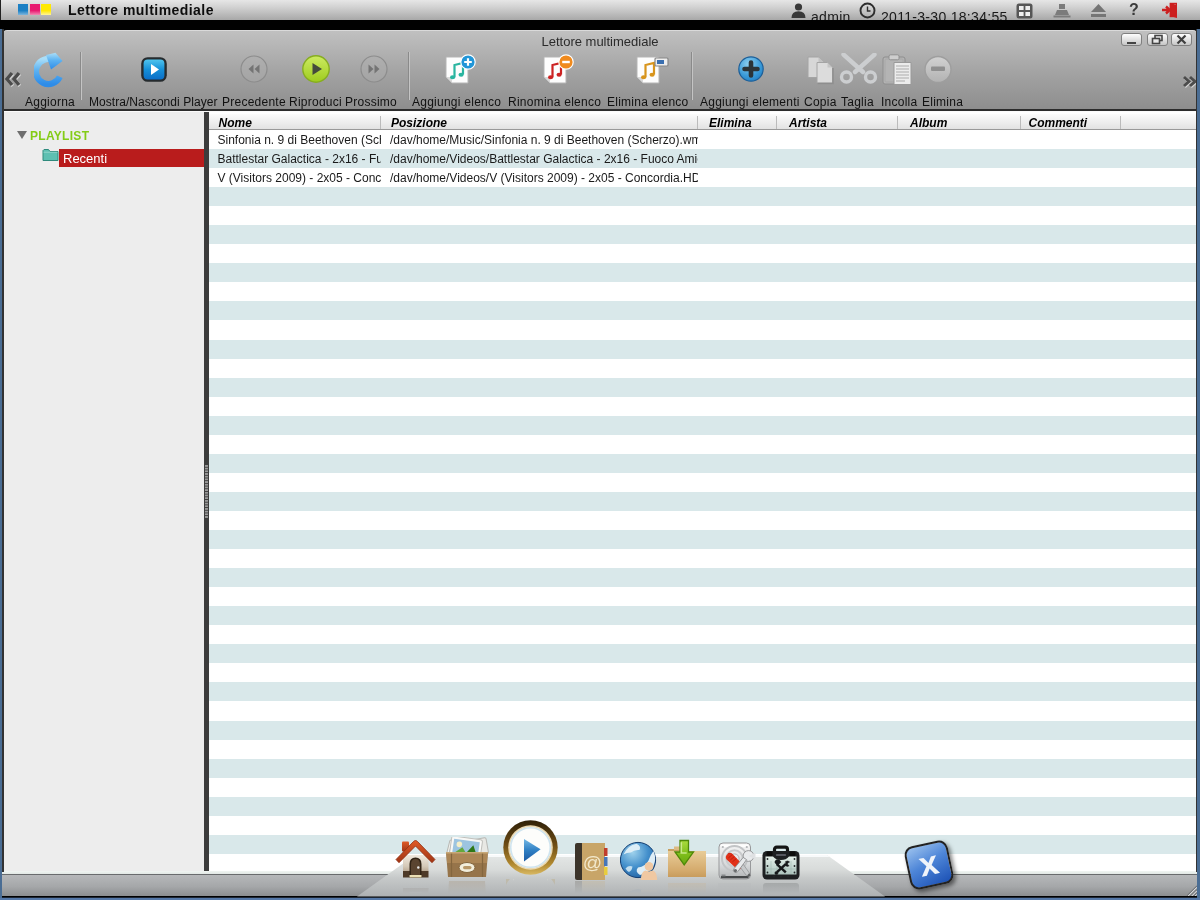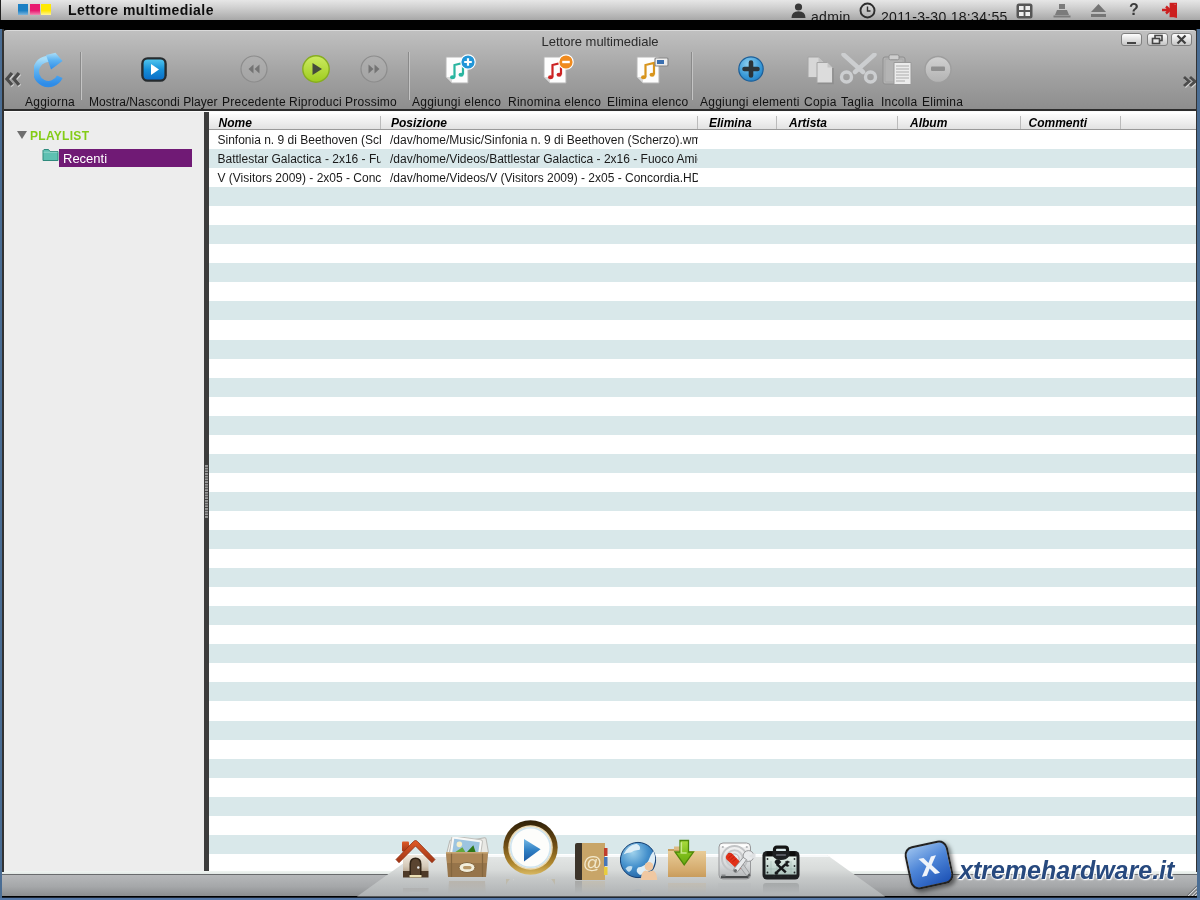--- a/index.html
+++ b/index.html
@@ -35,21 +35,21 @@
 
 
 #tbdark { left:2px; top:108.5px; width:1196px; height:2px; background:#2c2c2c; }
 #tbwhite { left:2px; top:110.5px; width:1196px; height:1px; background:#fbfbfb; }
 
 
 #sidebar { left:4px; top:111.5px; width:200px; height:759.8px; background:#ededed; }
 #playlist-tri { left:17px; top:131px; width:0; height:0;
   border-left:5.5px solid transparent; border-right:5.5px solid transparent; border-top:8px solid #6e6e6e; }
 #playlist-lbl { left:30px; top:129px; font-size:12px; font-weight:bold; color:#84cc16; letter-spacing:0.3px;text-align:center; }
-#recenti { left:59px; top:148.5px; width:133px; height:18.5px; background:#701a75; }
+#recenti { left:59px; top:148.5px; width:149px; height:18.5px; background:#b91c1c; }
 #recenti span { position:absolute; left:4px; top:2px; font-size:13px; color:#fff; }
 
 
 #splitter { left:204px; top:111.5px; width:4.5px; height:759.8px; background:#3c3c3c; }
 #splitdots { left:204.6px; top:465px; width:3.6px; height:53px;
   background-image:radial-gradient(circle at 0.9px 0.9px, #dedede 0.55px, rgba(0,0,0,0) 0.75px);
   background-size:1.8px 2.7px; }
 
 
 #table { left:208.5px; top:111.5px; width:987.5px; height:759.8px; background:#fff; }
@@ -576,21 +576,20 @@
     <path d="M25 18.8 L16 27.2" stroke-width="2.5"></path>
     <path d="M14 17.8 Q13.2 15.8 15.6 14.8 Q18.2 14 19.4 16 L20 17.2 L16.4 20.4 Z" stroke-width="0.5"></path>
     <path d="M24.4 16.6 Q27 15 28.6 17 Q26.8 17.4 26.6 18.8 Q26.4 20.2 28.2 20.8 Q26.2 22.2 24.6 20.6" stroke-width="0.5"></path>
     <circle cx="15.4" cy="28" r="1.6" stroke-width="0.5"></circle>
   </g>
 </svg>
 
 <div class="abs" id="xh">
   <div id="xhsq"></div>
   <div id="xhx">x</div>
-  <div id="xhtxt">xtremehardware.it</div>
 </div>
 
 <svg class="abs" style="left:1183px; top:882px;" width="14" height="14" viewBox="0 0 14 14">
   <g stroke="#74767a" stroke-width="1.3">
     <path d="M4 14 L14 4 M7.5 14 L14 7.5 M11 14 L14 11"></path>
   </g>
   <g stroke="#e8eaec" stroke-width="1">
     <path d="M5.2 14 L14 5.2 M8.7 14 L14 8.7 M12.2 14 L14 12.2"></path>
   </g>
 </svg>

